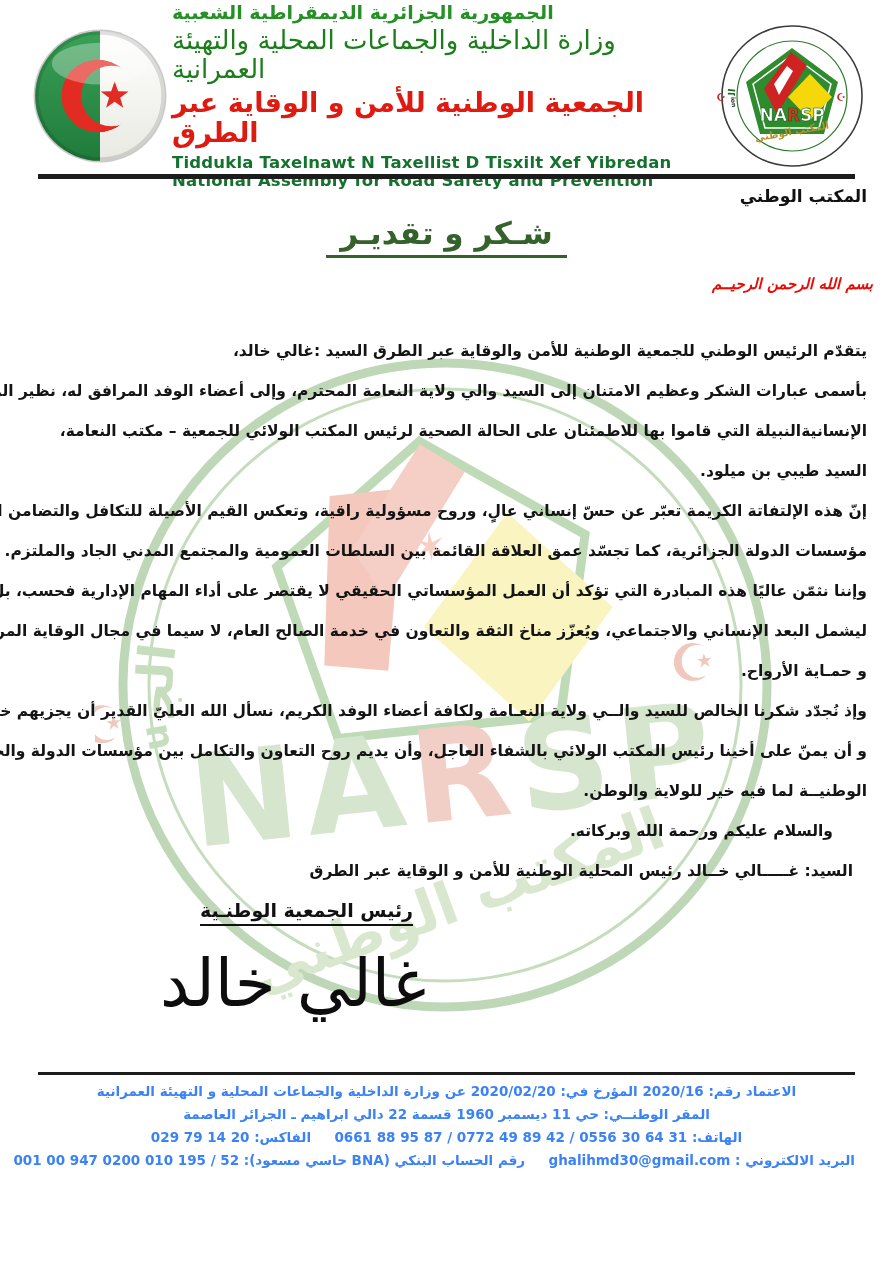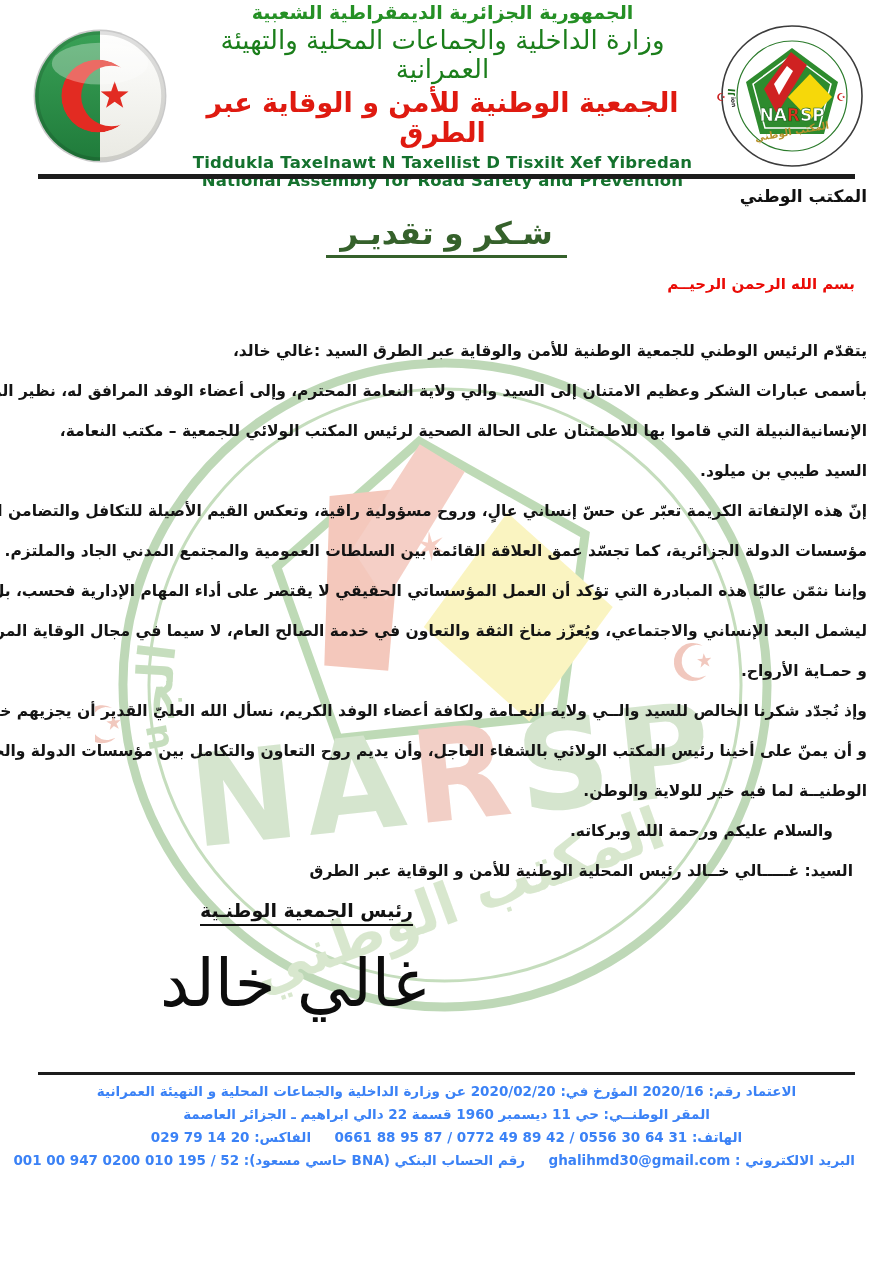--- a/index.html
+++ b/index.html
@@ -18,35 +18,35 @@
     z-index:0;opacity:.8;pointer-events:none;
   }
   
   .header{
     position:relative;z-index:2;
     display:flex;align-items:center;justify-content:space-between;
     margin:22px 26px 0 26px;height:148px;
   }
   .logo-box{width:150px;height:148px;flex:0 0 auto;}
   .flag-box{width:136px;height:136px;flex:0 0 auto;margin-left:6px;}
-  .header-center{flex:1;text-align:center;line-height:1.12;padding:0 4px;}
+  .header-center{flex:1;text-align:left;line-height:1.12;padding:0 4px;}
   .h-republic{color:#259025;font-size:19px;font-weight:bold;}
   .h-ministry{color:#1b7e1b;font-size:26px;font-weight:normal;margin-top:3px;}
   .h-assembly-ar{color:#df1a10;font-size:27px;font-weight:bold;margin-top:4px;}
   .h-tamazight{color:#15722e;font-size:16.5px;font-weight:bold;margin-top:5px;letter-spacing:.2px;}
   .h-english{color:#15722e;font-size:16.5px;font-weight:bold;letter-spacing:.2px;}
   .rule{position:relative;z-index:2;margin:4px 38px 0 38px;height:5px;background:#1c1c1c;}
   
   .office{position:relative;z-index:2;margin-top:7px;padding:0 26px;font-size:17px;font-weight:bold;color:#111;}
   .title-row{position:relative;z-index:2;margin-top:9px;text-align:center;}
   .title-row span{
     display:inline-block;color:#35612b;font-size:31px;font-weight:bold;
     border-bottom:3px solid #35612b;padding:0 14px 4px 14px;letter-spacing:1px;
   }
-  .basmala{position:relative;z-index:2;margin-top:17px;padding:0 38px;font-size:15px;font-weight:bold;color:#ea0b06;}
+  .basmala{position:relative;z-index:2;margin-top:17px;padding:0 20px;font-size:15px;font-weight:bold;color:#ea0b06;font-style:italic;}
   
   .body{position:relative;z-index:2;margin-top:38px;padding:0 26px;color:#141414;}
   .bodyline{
     height:40px;line-height:40px;font-size:15.5px;font-weight:bold;
     white-space:nowrap;overflow:visible;
   }
   .indent{padding-right:34px;}
   .president{padding-right:14px;}
   
   .role{

